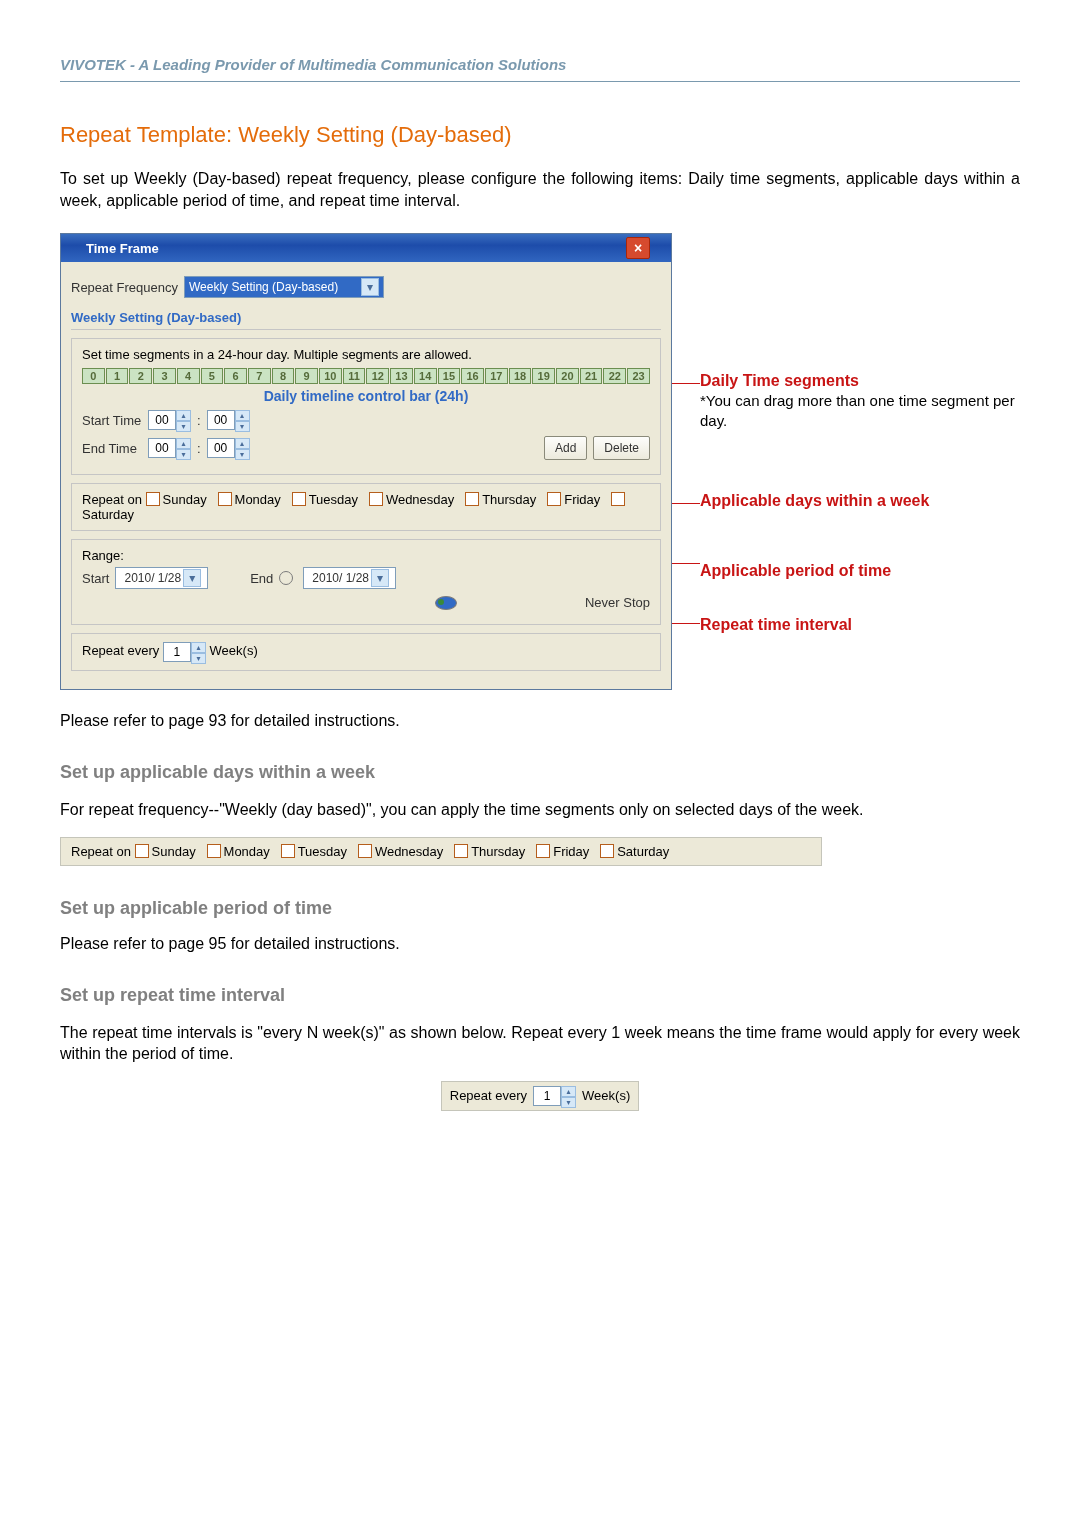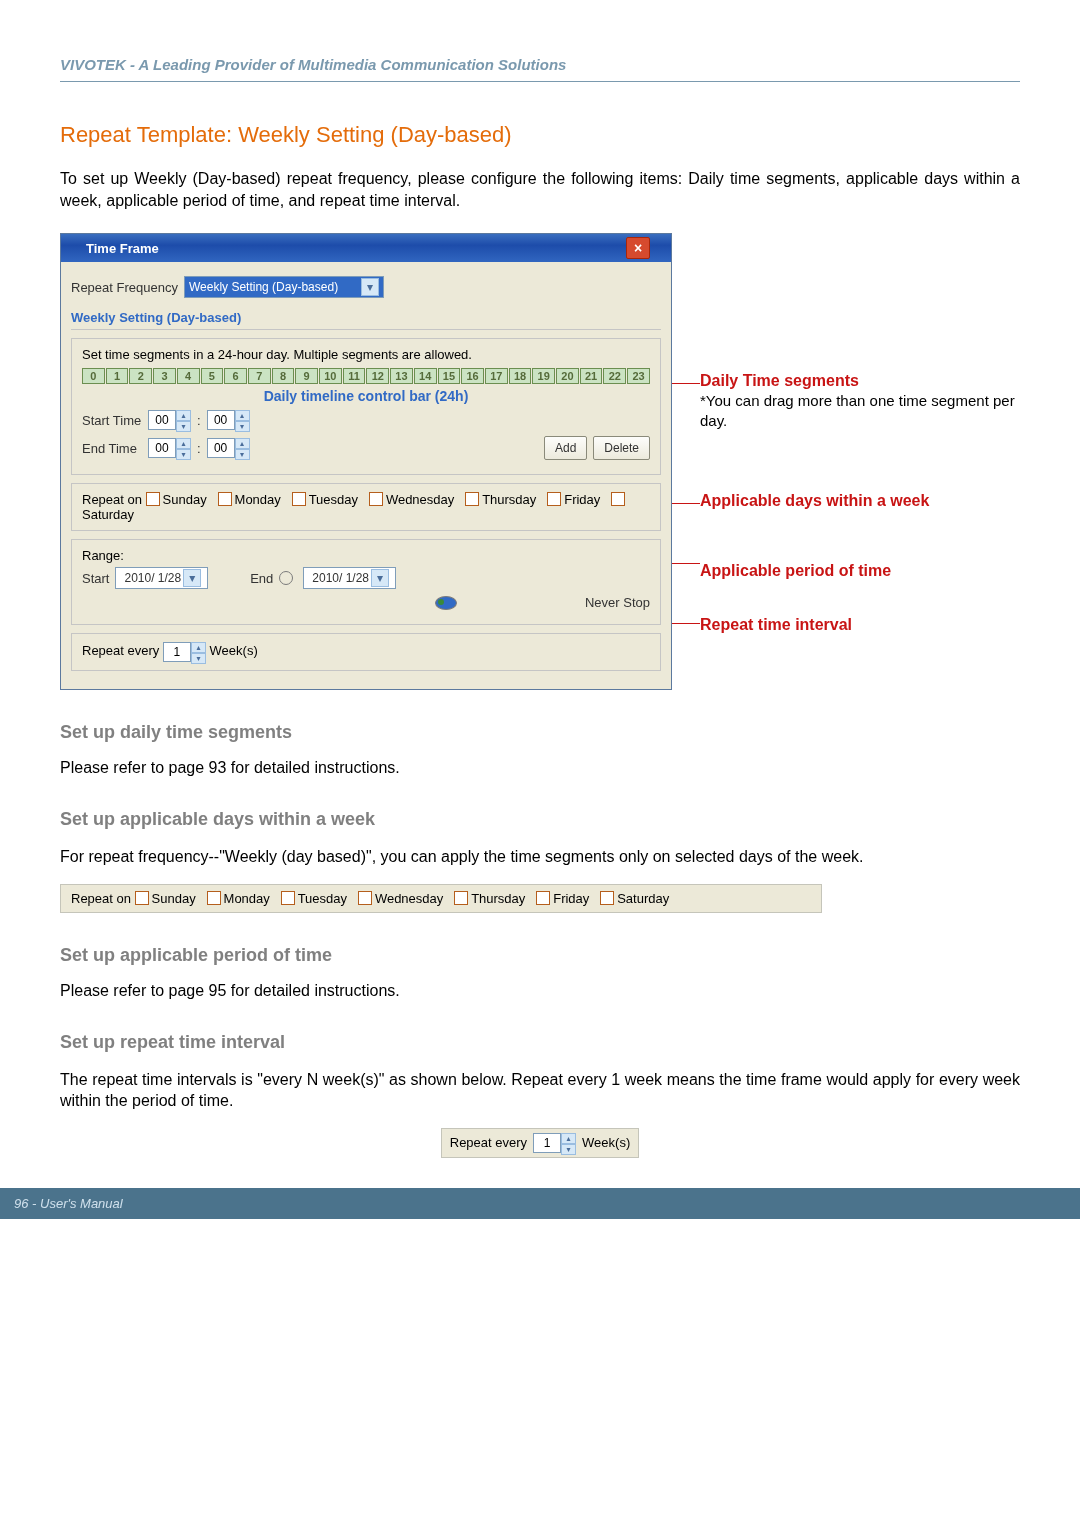--- a/index.html
+++ b/index.html
@@ -198,21 +198,20 @@
     </div>
   </div>
 
   <div class="annot red" style="top:138px">Daily Time segments</div>
   <div class="annot sub" style="top:158px">*You can drag more than one time segment per day.</div>
   <div class="annot red" style="top:258px">Applicable days within a week</div>
   <div class="annot red" style="top:328px">Applicable period of time</div>
   <div class="annot red" style="top:382px">Repeat time interval</div>
 </div>
 
-<div class="h3">Set up daily time segments</div>
 <p>Please refer to page 93 for detailed instructions.</p>
 
 <div class="h3">Set up applicable days within a week</div>
 <p class="just">For repeat frequency--"Weekly (day based)", you can apply the time segments only on selected days of the week.</p>
 <div class="repeat-img">
   <span>Repeat on </span>
   <span class="chk"></span><span>Sunday</span>&nbsp;&nbsp;
   <span class="chk"></span><span>Monday</span>&nbsp;&nbsp;
   <span class="chk"></span><span>Tuesday</span>&nbsp;&nbsp;
   <span class="chk"></span><span>Wednesday</span>&nbsp;&nbsp;
@@ -234,16 +233,13 @@
             <span class="ud">
               <span>▴</span>
               <span>▾</span>
             </span>
           </span>
     <span> Week(s)</span>
   </span>
 </div>
 
 </div>
-<div class="footer">
-  <span class="pg">96 - User's Manual</span>
-</div>
 </div>
 
 </body></html>

